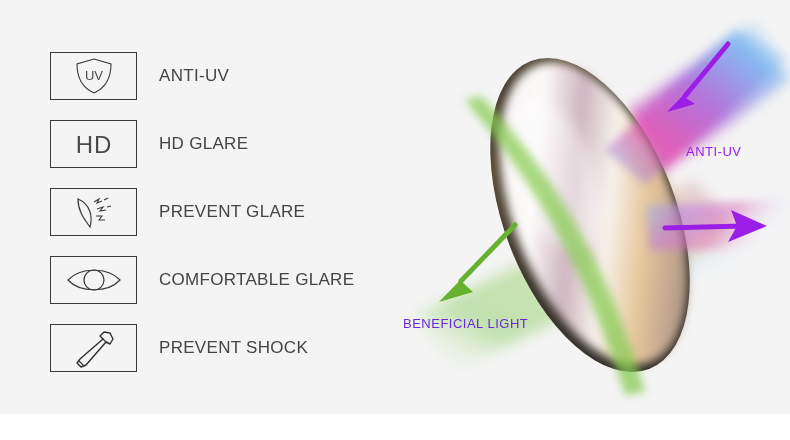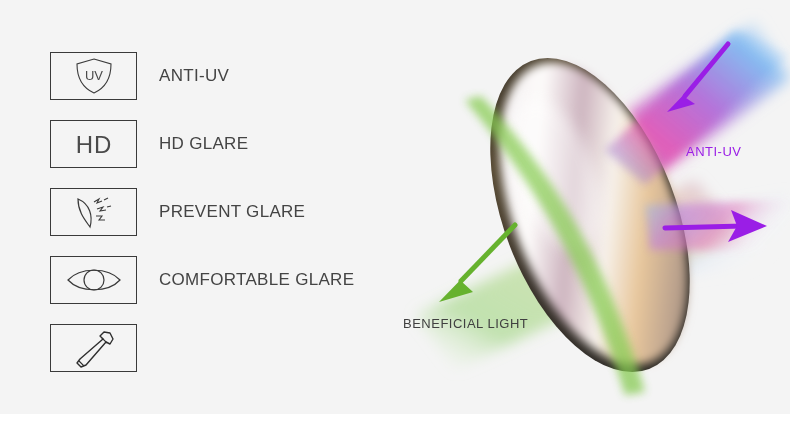--- a/index.html
+++ b/index.html
@@ -104,21 +104,21 @@
     color: #9a1ee6;
     white-space: nowrap;
   }
 
   .label-beneficial {
     position: absolute;
     left: 403px;
     top: 316px;
     font-size: 13px;
     letter-spacing: 0.5px;
-    color: #404040;
+    color: #6d28d9;
     white-space: nowrap;
   }
 </style>
 </head>
 <body>
 
 <div class="banner">
 
   <div class="feature-list">
 
@@ -166,20 +166,21 @@
     </div>
 
     <div class="feature-row">
       <div class="icon-box">
         <svg width="56" height="42" viewBox="0 0 56 42">
           <path d="M11 36 L14 32 L37 12 L34 9 L38 5 L44 6 L47 12 L44 17 L40 15 L20 38 L15 40 Z" fill="none" stroke="#2f2f2f" stroke-width="1.4" stroke-linejoin="round"></path>
           <path d="M36 11 L41 16" fill="none" stroke="#2f2f2f" stroke-width="1.1"></path>
           <path d="M13 34 L18 39" fill="none" stroke="#2f2f2f" stroke-width="1.1"></path>
         </svg>
       </div>
+      <div class="feature-label">PREVENT SHOCK</div>
     </div>
 
   </div>
 
   <div class="artwork">
     <svg width="395" height="440" viewBox="0 0 395 440">
       <defs>
 
         <linearGradient id="lensFace" x1="0" y1="0" x2="1" y2="1">
           <stop offset="0.00" stop-color="#b8a0bd"></stop>

